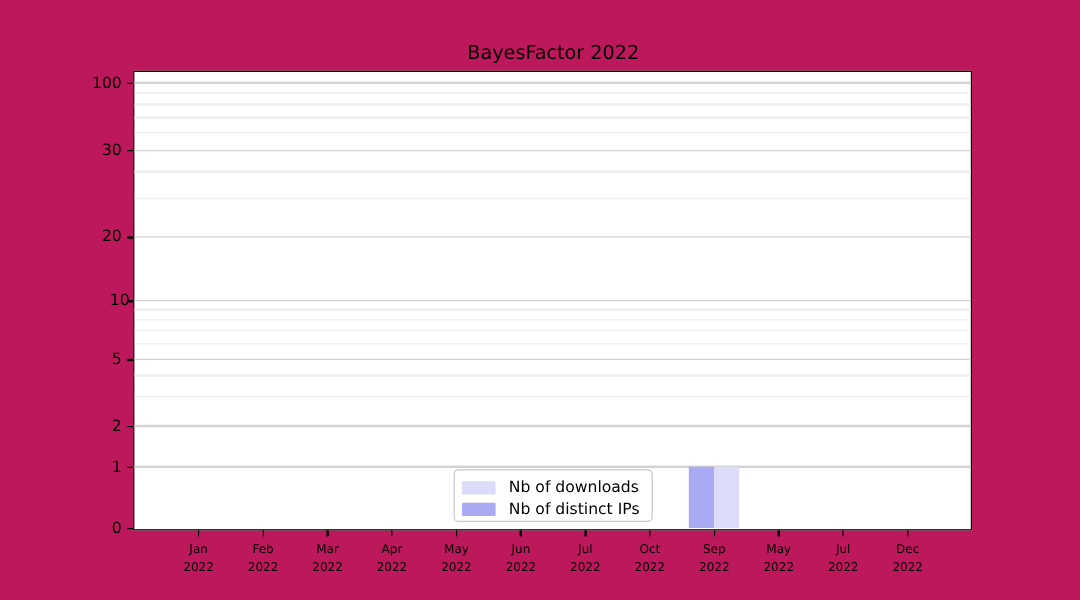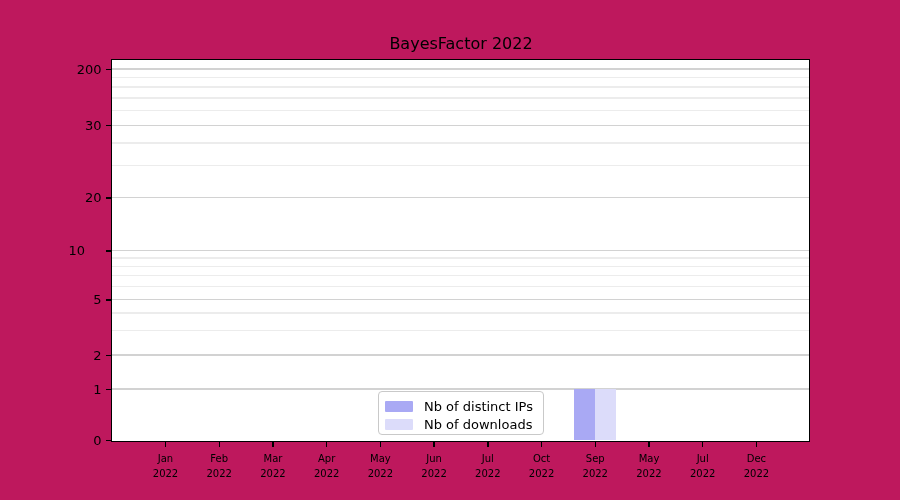--- a/index.html
+++ b/index.html
@@ -57,27 +57,27 @@
   <div id="yaxis">
       <div class="ytick-mark" style="left: 105.5px; top: 439.8px;"></div>
       <div class="ytick-label" style="left: 37.5px; top: 432.5px;">0</div>
       <div class="ytick-mark" style="left: 105.5px; top: 388.8px;"></div>
       <div class="ytick-label" style="left: 37.5px; top: 381.5px;">1</div>
       <div class="ytick-mark" style="left: 105.5px; top: 354.8px;"></div>
       <div class="ytick-label" style="left: 37.5px; top: 347.5px;">2</div>
       <div class="ytick-mark" style="left: 105.5px; top: 299.3px;"></div>
       <div class="ytick-label" style="left: 37.5px; top: 292px;">5</div>
       <div class="ytick-mark" style="left: 105.5px; top: 250.3px;"></div>
-      <div class="ytick-label" style="left: 21px; top: 243px; text-align: right;">10</div>
+      <div class="ytick-label" style="left: 44px; top: 243px; text-align: right;">10</div>
       <div class="ytick-mark" style="left: 105.5px; top: 197.3px;"></div>
       <div class="ytick-label" style="left: 37.5px; top: 190px;">20</div>
       <div class="ytick-mark" style="left: 105.5px; top: 125px;"></div>
       <div class="ytick-label" style="left: 37.5px; top: 117.7px;">30</div>
       <div class="ytick-mark" style="left: 105.5px; top: 68.8px;"></div>
-      <div class="ytick-label" style="left: 37.5px; top: 61.5px;">200</div>
+      <div class="ytick-label" style="left: 37.5px; top: 61.5px;">100</div>
     </div>
   <div id="xaxis">
       <div class="xtick-mark" style="left: 164.8px; top: 442px;"></div>
       <div class="xtick-label" style="left: 133.5px; top: 451px;">
         <div>Jan</div>
         <div>2022</div>
       </div>
       <div class="xtick-mark" style="left: 218.52px; top: 442px;"></div>
       <div class="xtick-label" style="left: 187.22px; top: 451px;">
         <div>Feb</div>
@@ -129,21 +129,21 @@
         <div>2022</div>
       </div>
       <div class="xtick-mark" style="left: 755.72px; top: 442px;"></div>
       <div class="xtick-label" style="left: 724.42px; top: 451px;">
         <div>Dec</div>
         <div>2022</div>
       </div>
     </div>
   <div id="legend">
       <div class="legend-row">
+        <div class="legend-swatch" style="background: rgb(220, 220, 250);"></div>
+        <div class="legend-label">Nb of downloads</div>
+      </div>
+      <div class="legend-row">
         <div class="legend-swatch" style="background: rgb(169, 169, 244);"></div>
         <div class="legend-label">Nb of distinct IPs</div>
-      </div>
-      <div class="legend-row">
-        <div class="legend-swatch" style="background: rgb(220, 220, 250);"></div>
-        <div class="legend-label">Nb of downloads</div>
       </div>
     </div>
 </div>
 
 </body></html>

